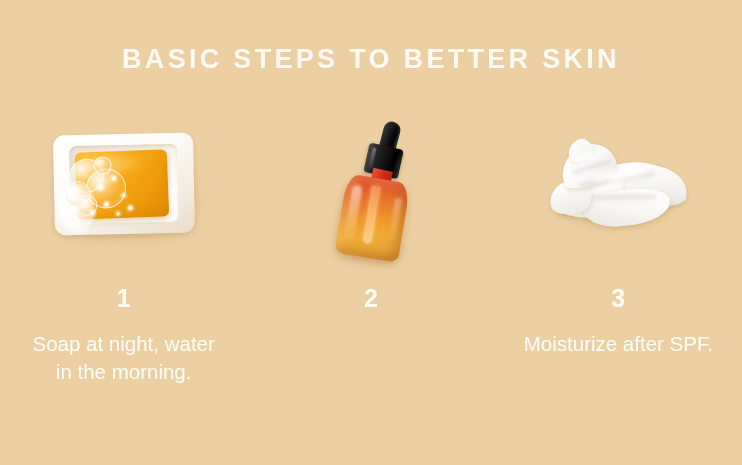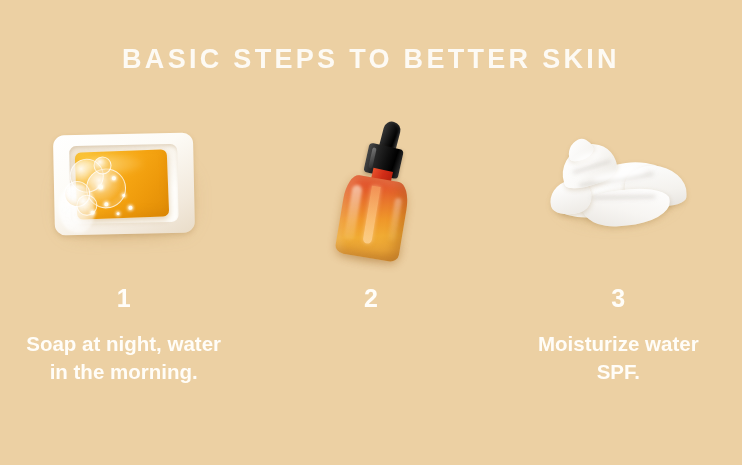--- a/index.html
+++ b/index.html
@@ -59,21 +59,21 @@
     color:#fffdf8;
     font-size:25px;
     font-weight:bold;
     line-height:1;
     margin-top:22px;
   }
 
   .step-caption {
     color:#fffdf8;
     font-size:20.5px;
-    font-weight:bold;
+    font-weight:normal;
     line-height:1.36;
     text-align:center;
     margin-top:19px;
     max-width:200px;
   }
 
   
   .soap-wrap {
     position:absolute;
     left:50%; top:20px;
@@ -417,17 +417,17 @@
           <div class="smear s-peak"></div>
           <div class="smear s-tip"></div>
           <div class="crease c1"></div>
           <div class="crease c2"></div>
           <div class="crease c3"></div>
           <div class="gloss g1"></div>
           <div class="gloss g2"></div>
         </div>
       </div>
       <div class="step-num">3</div>
-      <div class="step-caption">Moisturize water SPF.</div>
+      <div class="step-caption">Moisturize after SPF.</div>
     </div>
 
   </div>
 </div>
 
 </body></html>

